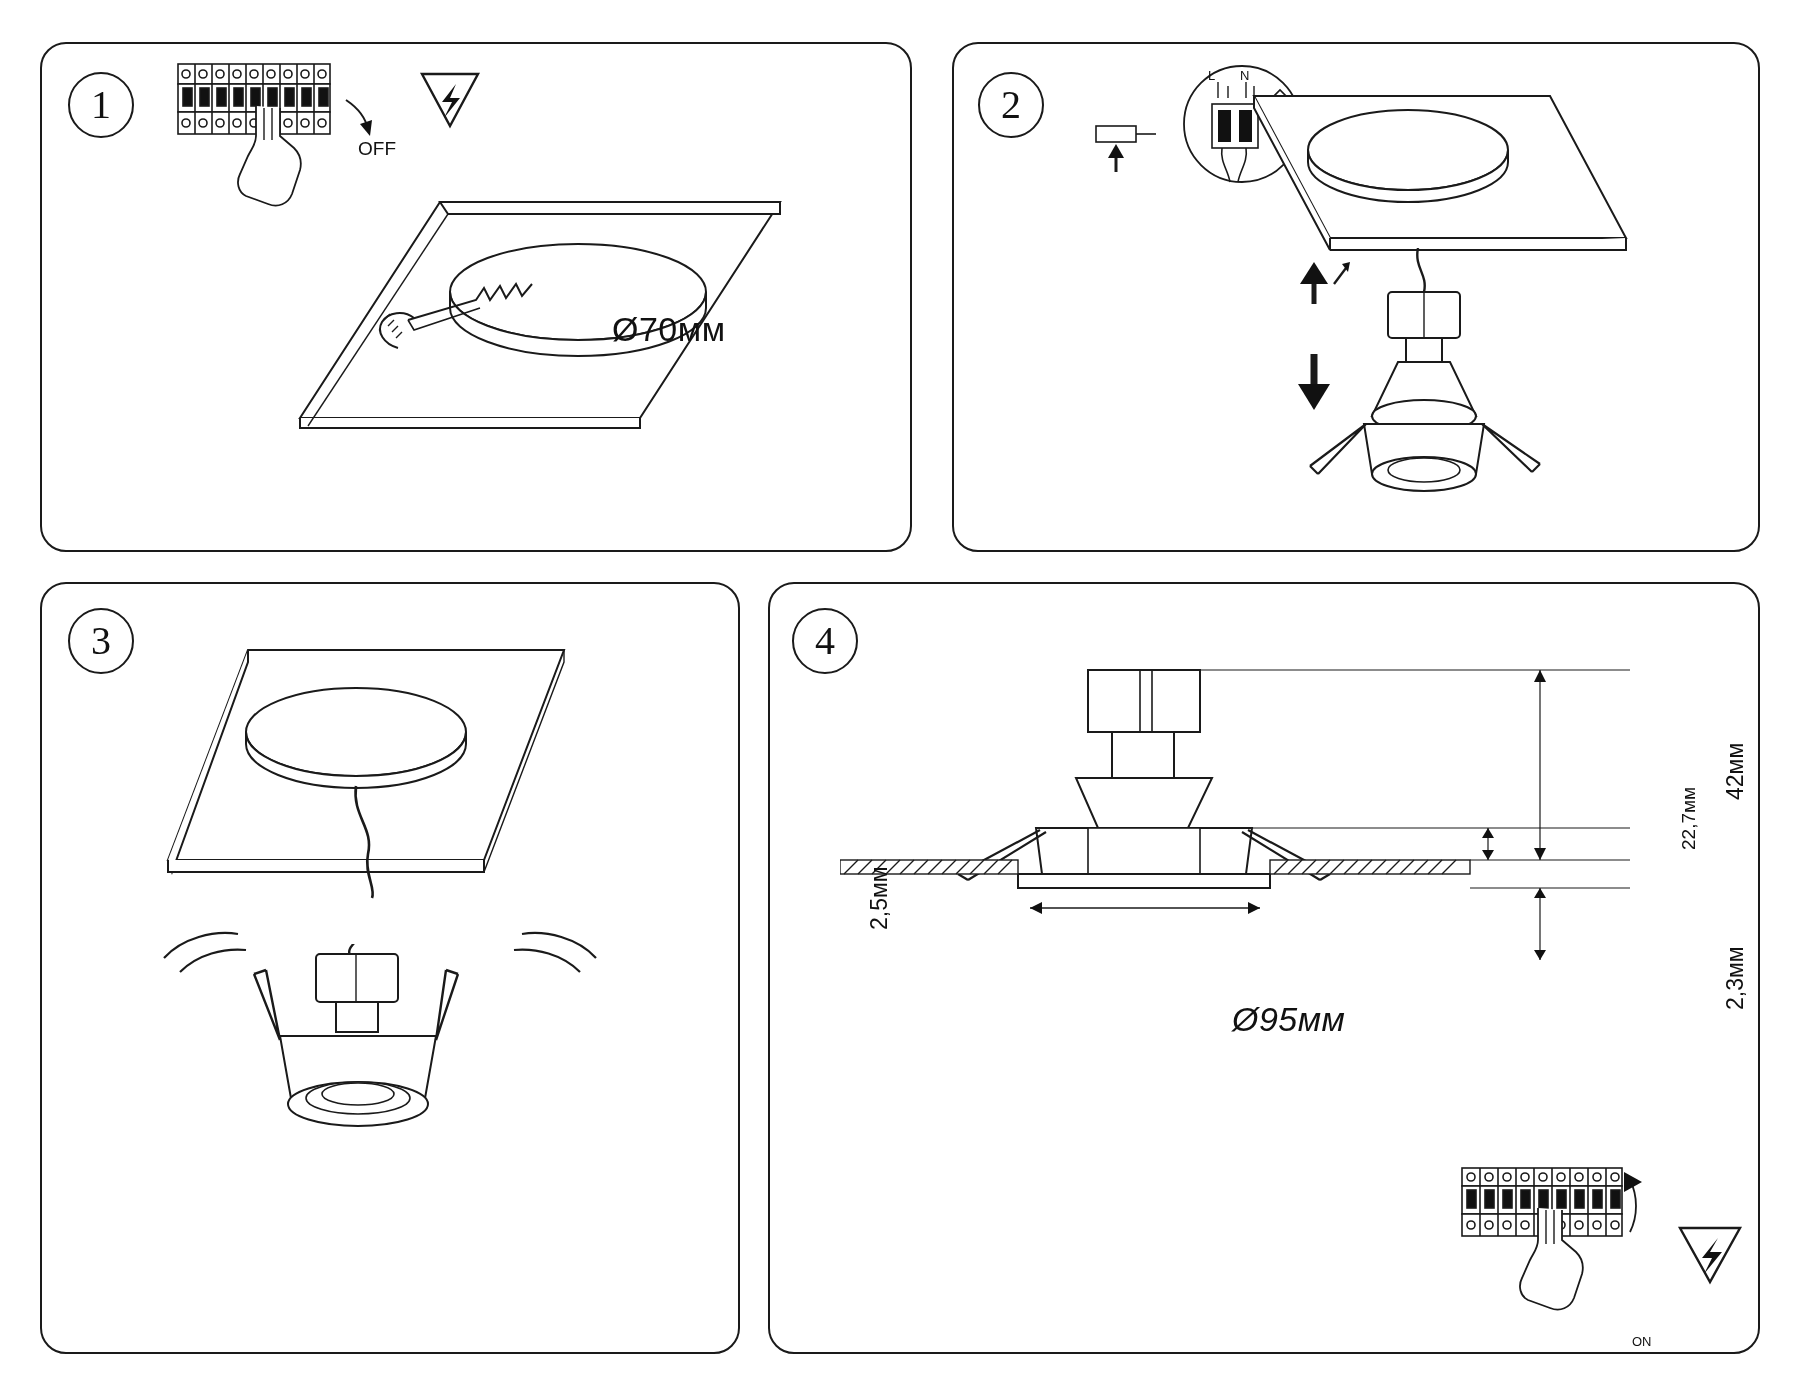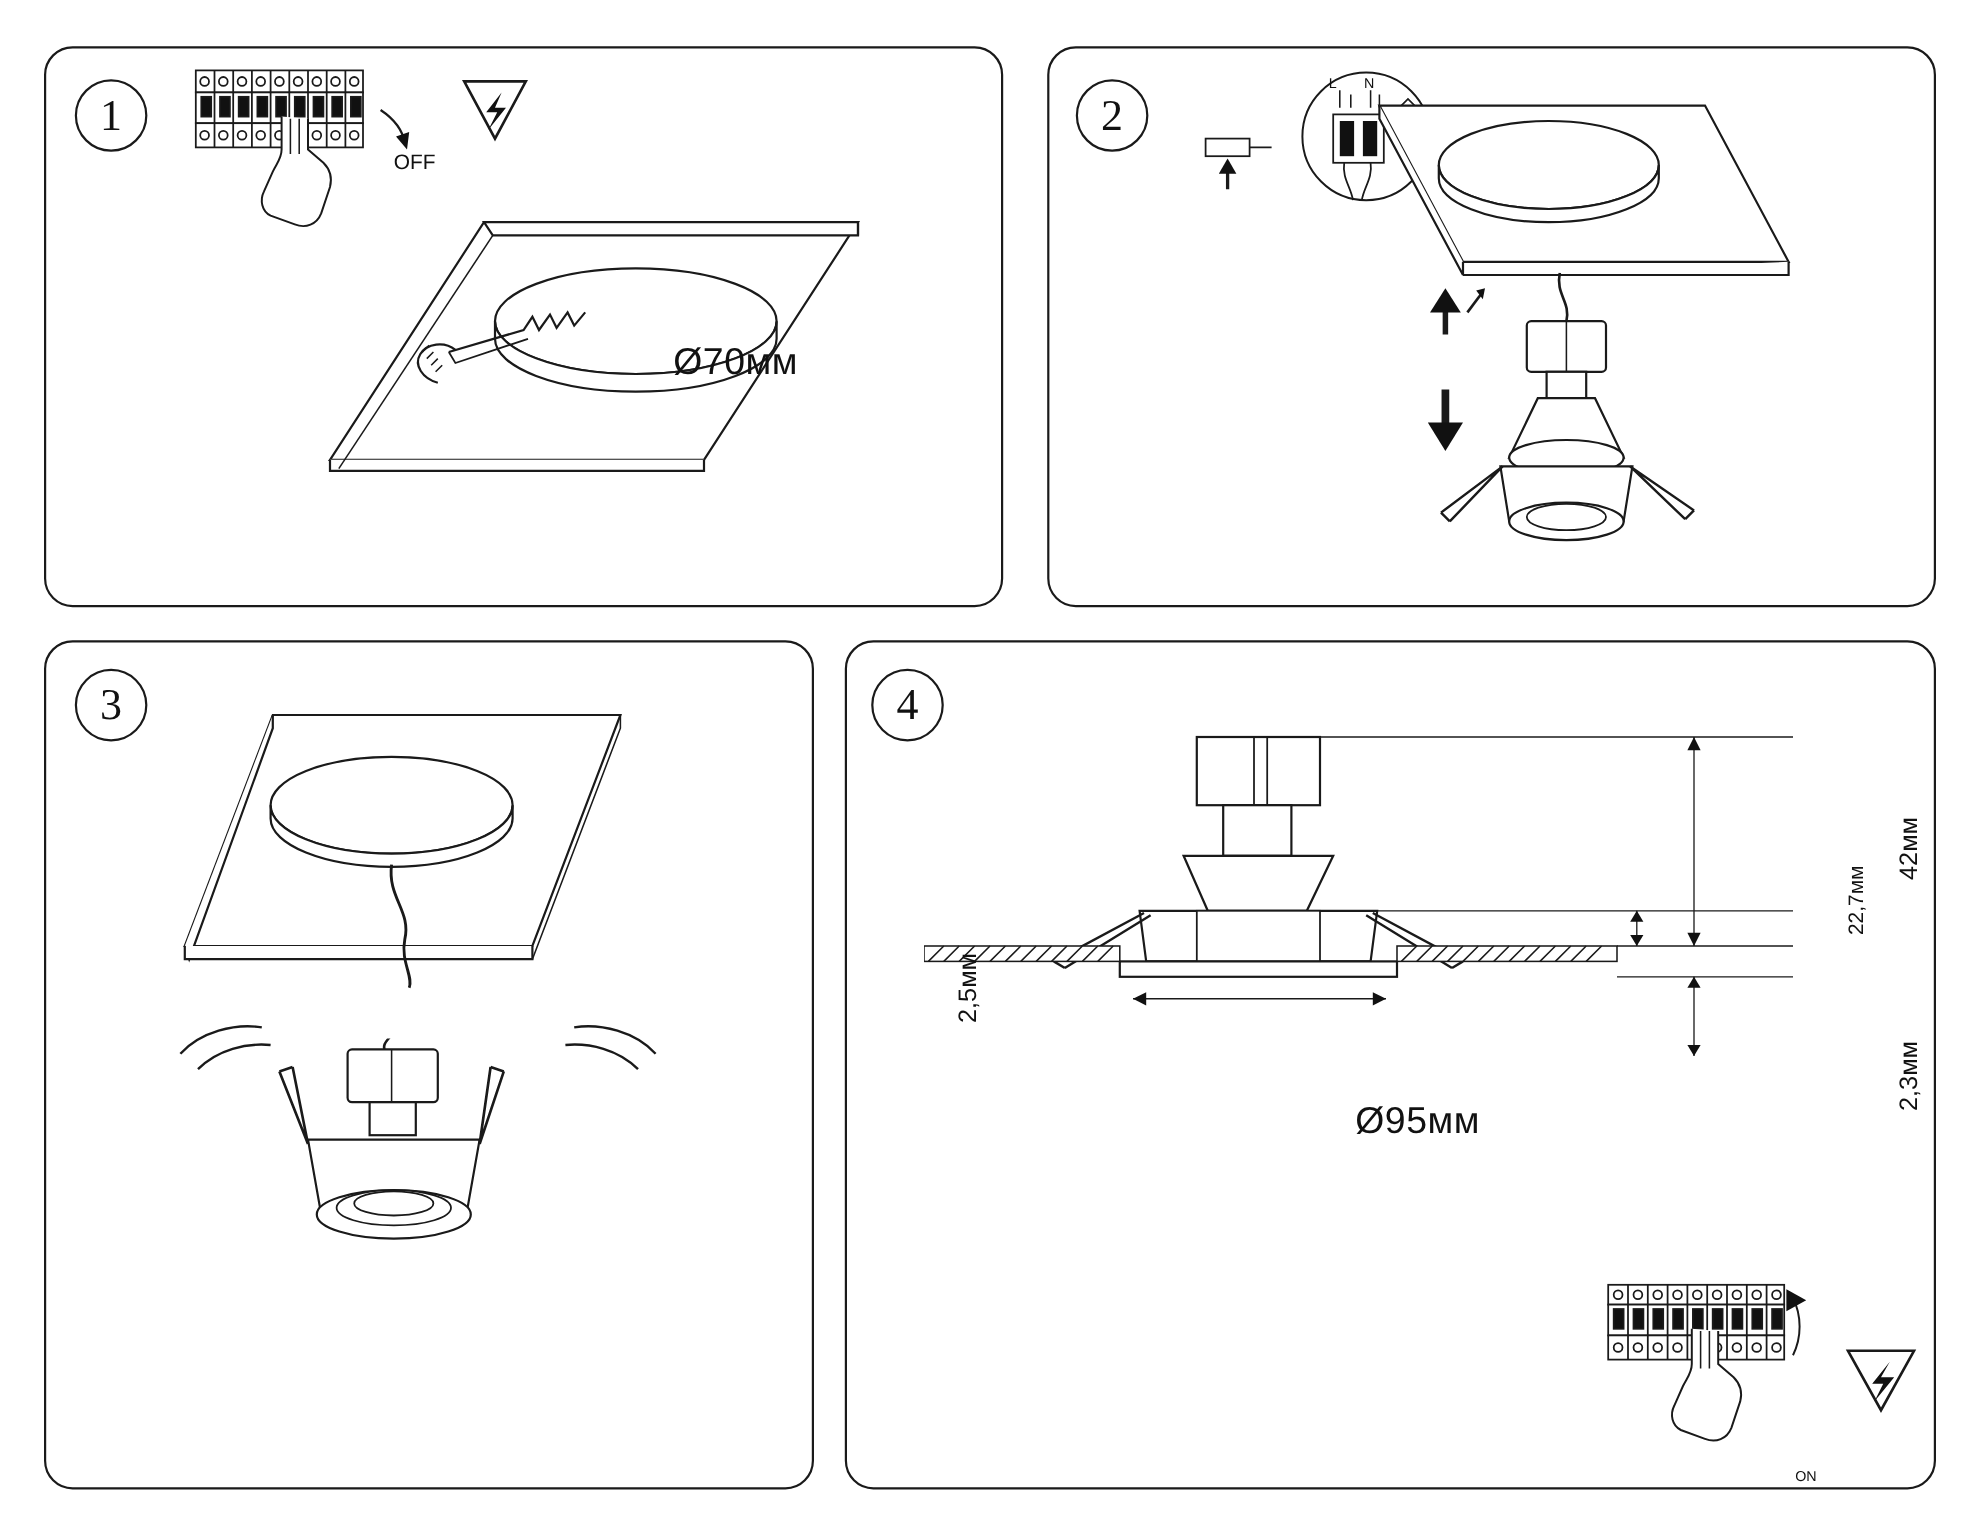--- a/index.html
+++ b/index.html
@@ -348,21 +348,21 @@
         <path d="M642 178 L648 168 L654 178 Z" fill="#111" stroke="none"></path>
         <path d="M642 190 L648 200 L654 190 Z" fill="#111" stroke="none"></path>
 
         <line x1="700" y1="228" x2="700" y2="300"></line>
         <path d="M694 238 L700 228 L706 238 Z" fill="#111" stroke="none"></path>
         <path d="M694 290 L700 300 L706 290 Z" fill="#111" stroke="none"></path>
       </g>
     </svg>
   </div>
 
-  <div class="lbl lbl-dim-big" style="left:1232px; top:1000px;">Ø95мм</div>
+  <div class="lbl lbl-dim-big" style="left:1232px; top:1000px;font-style:italic;">Ø95мм</div>
 
   <div class="lbl lbl-dim-mid rot90" style="left:866px; top:930px;">2,5мм</div>
   <div class="lbl lbl-dim-mid rot90" style="left:1722px; top:800px;">42мм</div>
   <div class="lbl lbl-dim-sm rot90" style="left:1678px; top:850px;">22,7мм</div>
   <div class="lbl lbl-dim-mid rot90" style="left:1722px; top:1010px;">2,3мм</div>
 
   <div class="art" style="left:1452px; top:1158px;">
     <svg width="300" height="190" viewBox="0 0 300 190" fill="none" stroke="#1a1a1a" stroke-width="1.6">
 
       <rect x="10" y="10" width="160" height="18" fill="#fff"></rect>

